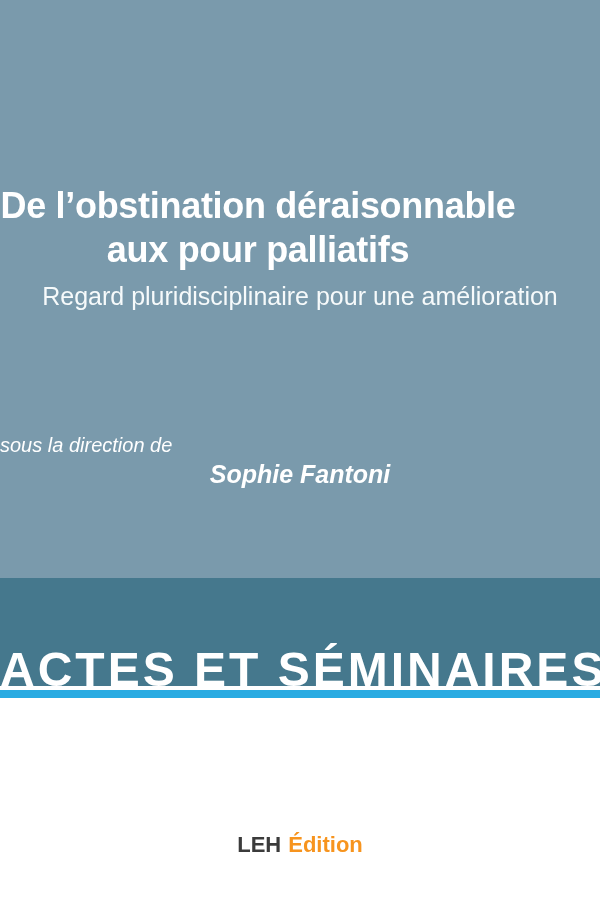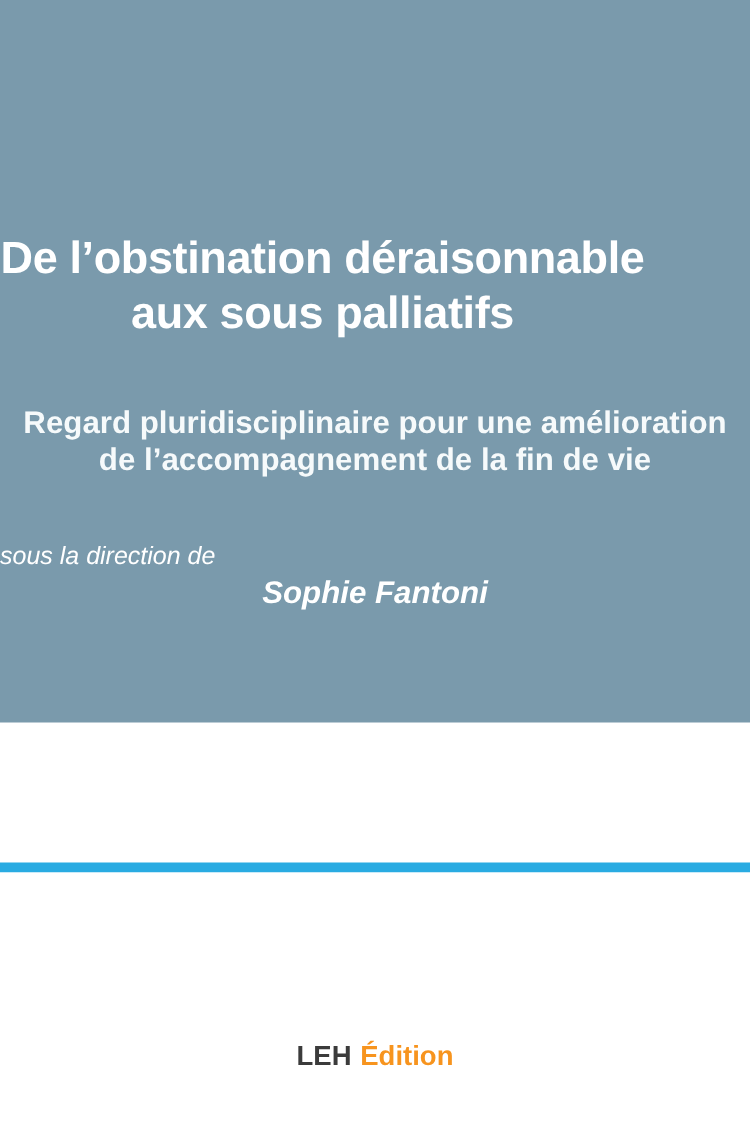--- a/index.html
+++ b/index.html
@@ -34,23 +34,22 @@
     line-height: 44px;
     letter-spacing: -0.3px;
   }
   .subtitle {
     position: absolute;
     left: 0; top: 281px;
     width: 600px;
     text-align: center;
     color: #f6fafb;
     font-size: 25px;
-    font-weight: bold;
+    font-weight: normal;
     line-height: 30px;
-    margin-top: 42px;
   }
   .direction {
     position: absolute;
     left: 0; top: 432px;
     width: 600px;
     color: #ffffff;
     font-size: 20px;
     font-style: italic;
     line-height: 26px;
   }
@@ -121,35 +120,37 @@
   .publisher .edition { color: #f7941e; margin-left: 7px; }
 </style>
 </head>
 <body>
 
 <div class="cover">
 
   <div class="upper">
     <div class="title">
       <div>De l’obstination déraisonnable</div>
-      <div>aux sous palliatifs</div>
+      <div>aux pour palliatifs</div>
     </div>
 
     <div class="subtitle">
       <div>Regard pluridisciplinaire pour une amélioration</div>
-      <div>de l’accompagnement de la fin de vie</div>
     </div>
 
     <div class="direction">sous la direction de</div>
 
     <div class="authors">
       <div>Sophie Fantoni</div>
     </div>
   </div>
 
+  <div class="banner">
+    <div class="banner-text">ACTES ET SÉMINAIRES</div>
+  </div>
 
   <div class="gap-strip"></div>
   <div class="accent-rule"></div>
 
   <div class="lower"></div>
 
   <div class="publisher">
     <span class="leh">LEH</span><span class="edition">Édition</span>
   </div>
 

